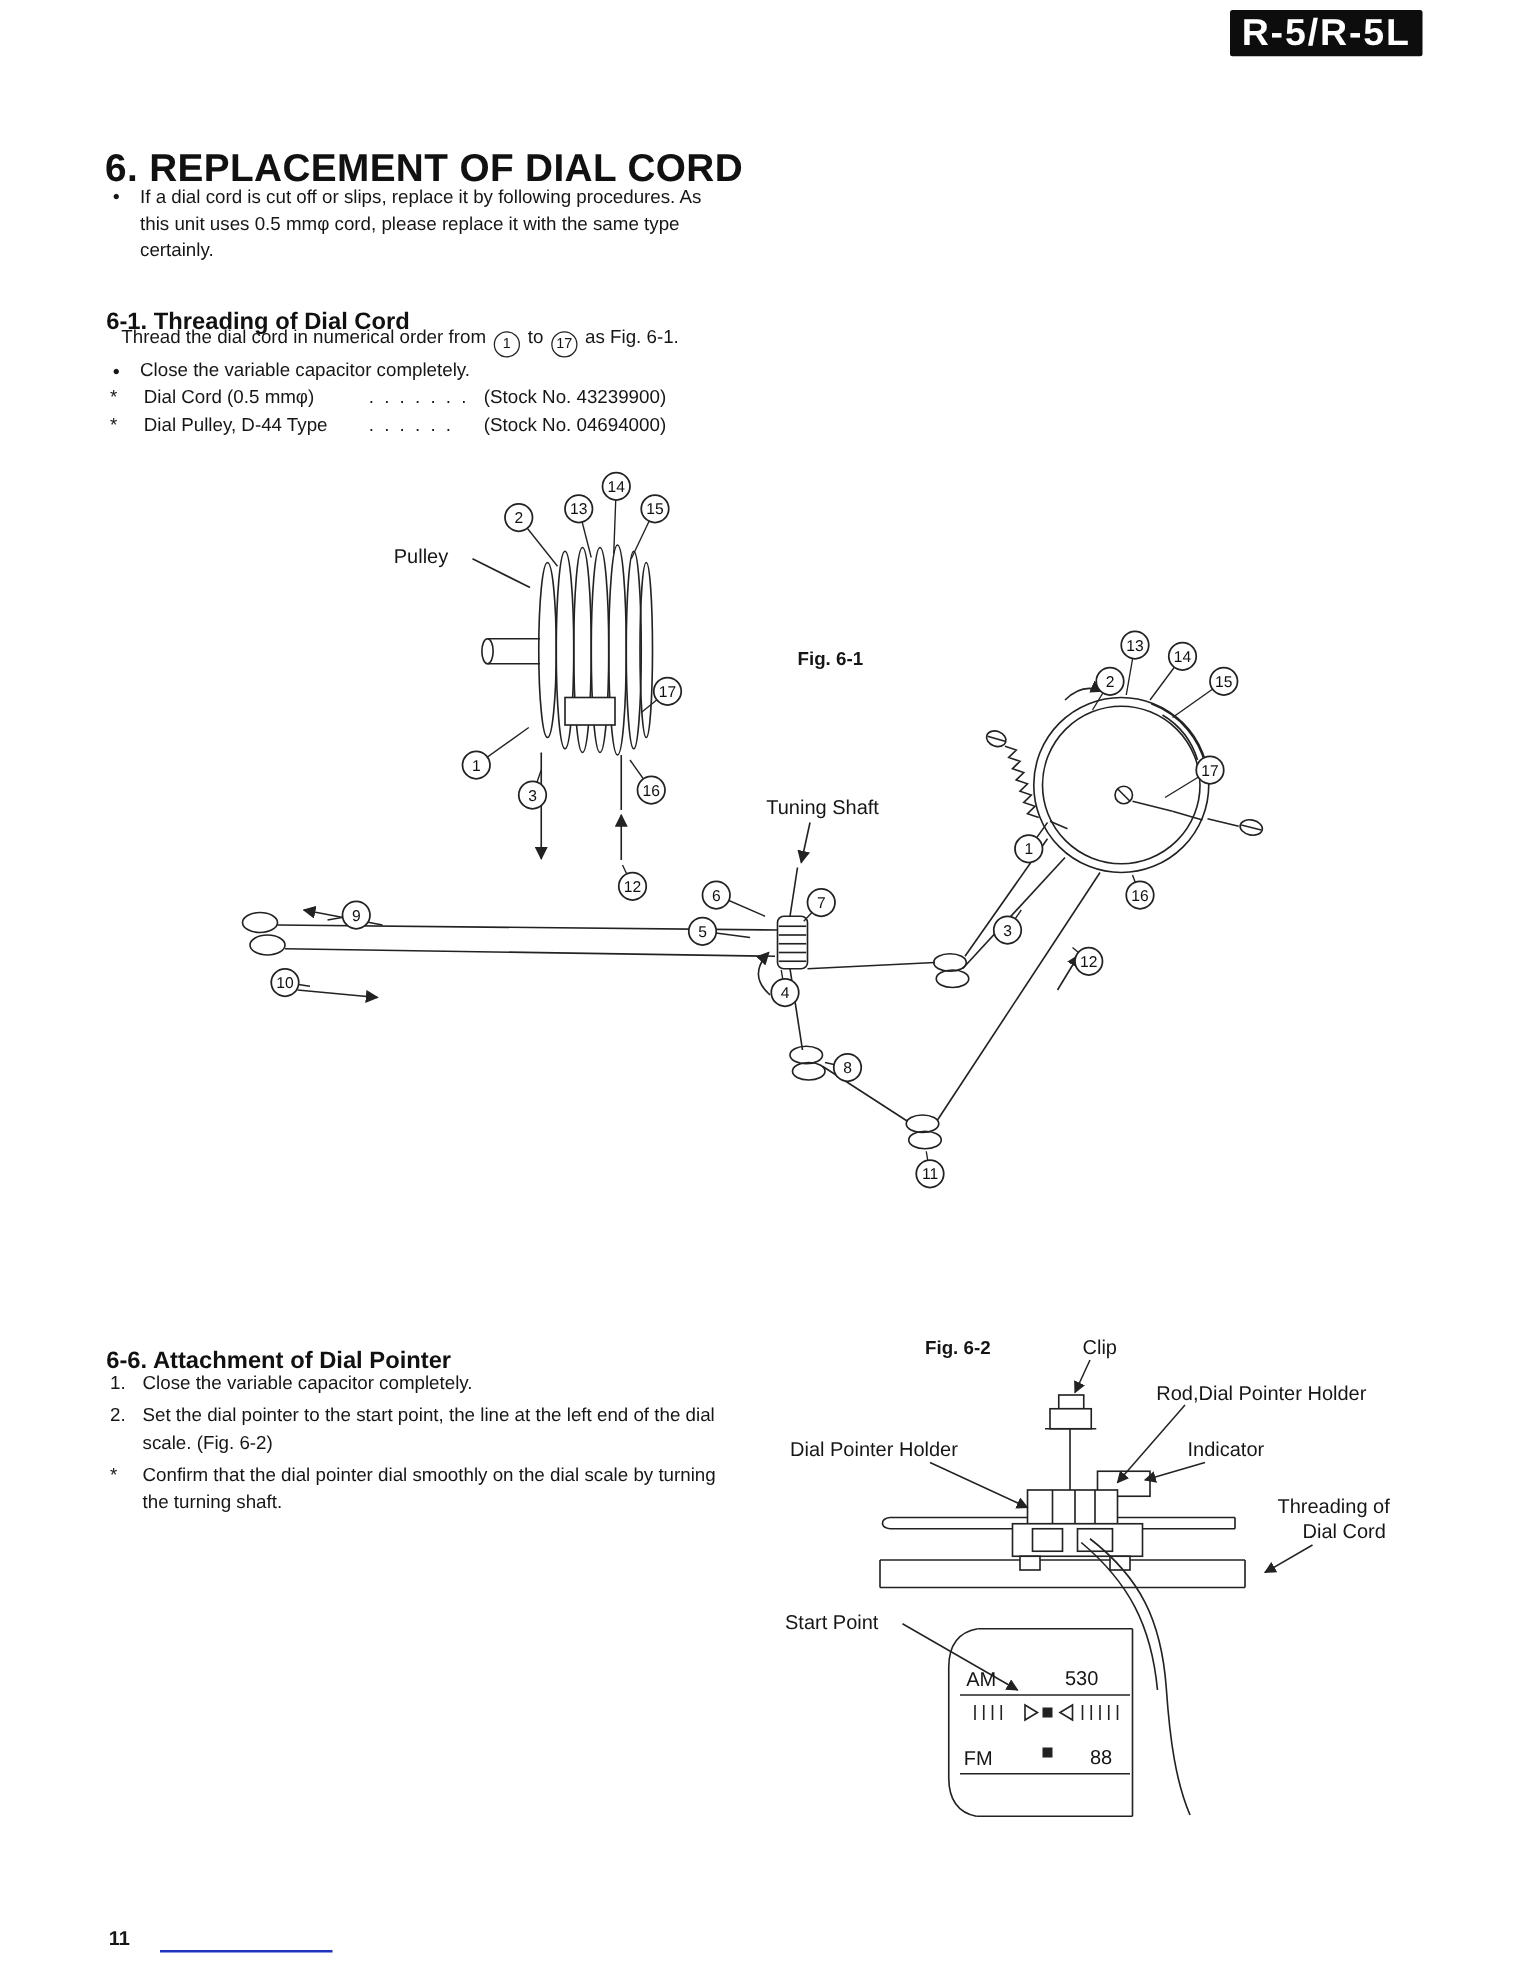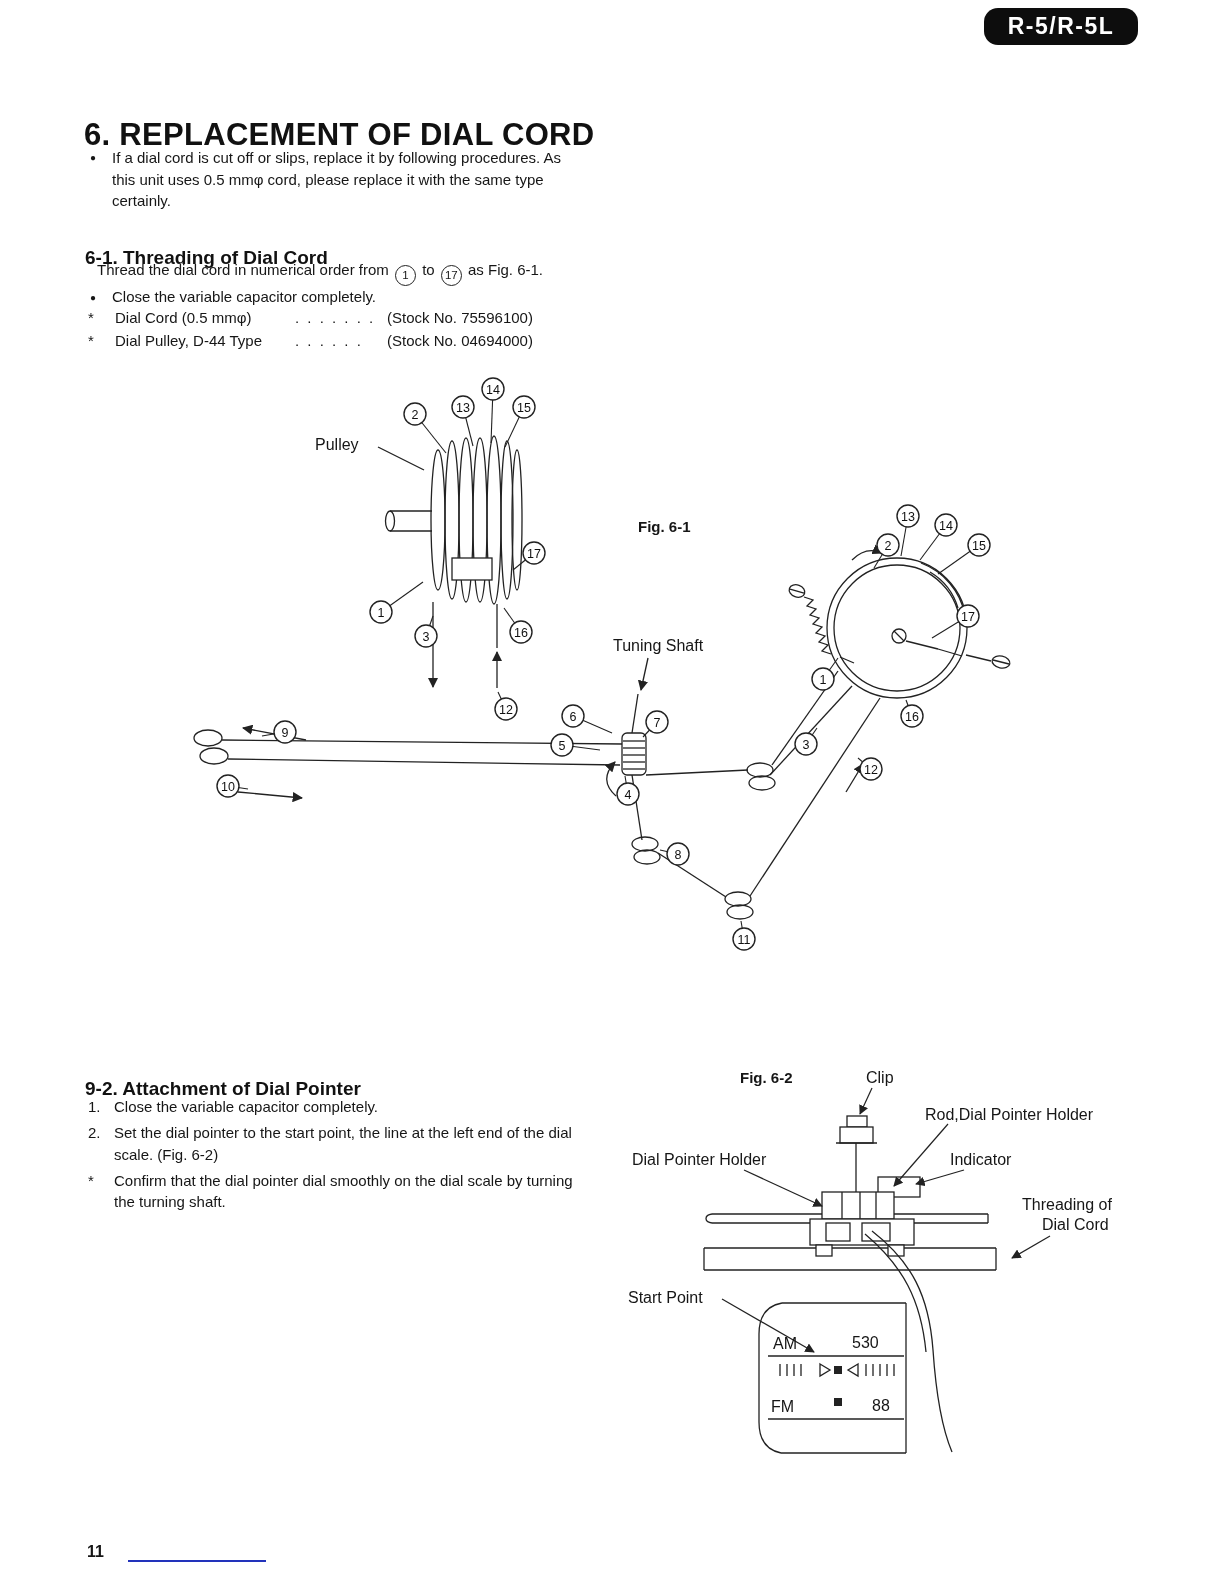--- a/index.html
+++ b/index.html
@@ -10,23 +10,23 @@
     height: 1584px;
     background: #ffffff;
     font-family: "Liberation Sans", sans-serif;
     color: #161616;
     overflow: hidden;
   }
   .badge {
     position: absolute; left: 984px; top: 8px;
     width: 154px; height: 37px;
     background: #0d0d0d; color: #ffffff;
-    font-size: 23px; font-weight: bold; letter-spacing: 1.5px;
+    font-size: 30px; font-weight: bold; letter-spacing: 1.5px;
     display: flex; align-items: center; justify-content: center;
-    border-radius: 14px;
+    border-radius: 2px;
   }
   .title {
     position: absolute; left: 84px; top: 96px;
     font-size: 31px; font-weight: bold; letter-spacing: 0.3px; color: #111; text-align: center;
   }
   .row { display: flex; }
   .intro {
     position: absolute; left: 90px; top: 147px; width: 488px;
     font-size: 15px; line-height: 1.44;
   }
@@ -79,21 +79,21 @@
     <span>as Fig. 6-1.</span>
   </div>
 
   <div class="b2 row">
     <span class="marker-dot">●</span>
     <span>Close the variable capacitor completely.</span>
   </div>
 
   <div class="parts">
     <div>
-      <span class="star">*</span><span class="pname">Dial Cord (0.5 mmφ)</span><span class="dots">. . . . . . .</span><span>(Stock No. 75596100)</span>
+      <span class="star">*</span><span class="pname">Dial Cord (0.5 mmφ)</span><span class="dots">. . . . . . .</span><span>(Stock No. 43239900)</span>
     </div>
     <div>
       <span class="star">*</span><span class="pname">Dial Pulley, D-44 Type</span><span class="dots">. . . . . .</span><span>(Stock No. 04694000)</span>
     </div>
   </div>
 
   <svg class="fig61" viewBox="140 370 940 600" width="940" height="600">
     <defs>
       <marker id="arr" viewBox="0 0 10 10" refX="9" refY="5" markerWidth="8" markerHeight="8" orient="auto-start-reverse">
         <path d="M0,0 L10,5 L0,10 z" fill="#222"></path>
@@ -302,21 +302,21 @@
           <text x="678" y="858.5" text-anchor="middle" font-size="12.5" fill="#111">8</text>
         </g>
         <g>
           <line x1="744" y1="939" x2="741" y2="921" stroke="#222" stroke-width="1.1"></line>
           <circle cx="744" cy="939" r="11" fill="#fff" stroke="#222" stroke-width="1.4"></circle>
           <text x="744" y="943.5" text-anchor="middle" font-size="12.5" fill="#111">11</text>
         </g>
       </g>
   </svg>
 
-  <h2 class="sec-heading h62">9-2.  Attachment of Dial Pointer</h2>
+  <h2 class="sec-heading h62">6-6.  Attachment of Dial Pointer</h2>
 
   <div class="steps">
     <div class="row">
       <span class="num">1.</span>
       <span>Close the variable capacitor completely.</span>
     </div>
     <div class="row">
       <span class="num">2.</span>
       <span>Set the dial pointer to the start point, the line at the left end of the dial scale. (Fig. 6-2)</span>
     </div>

